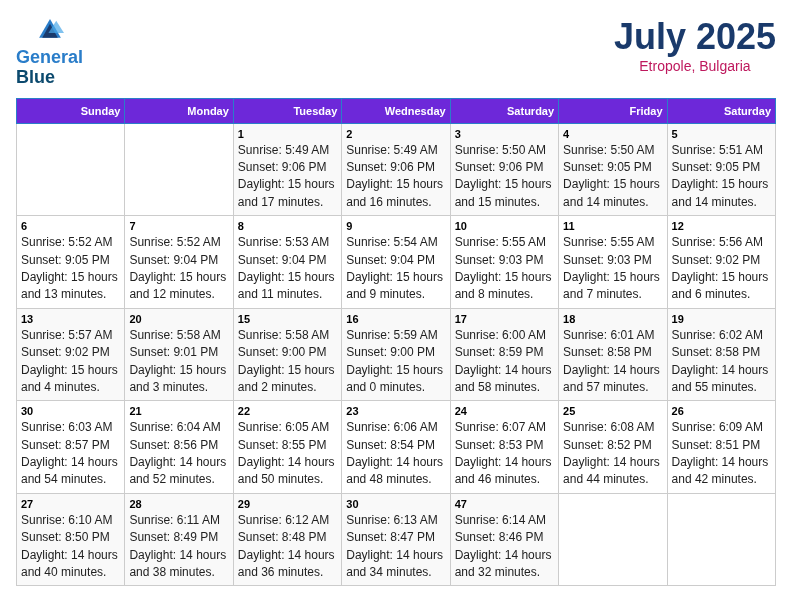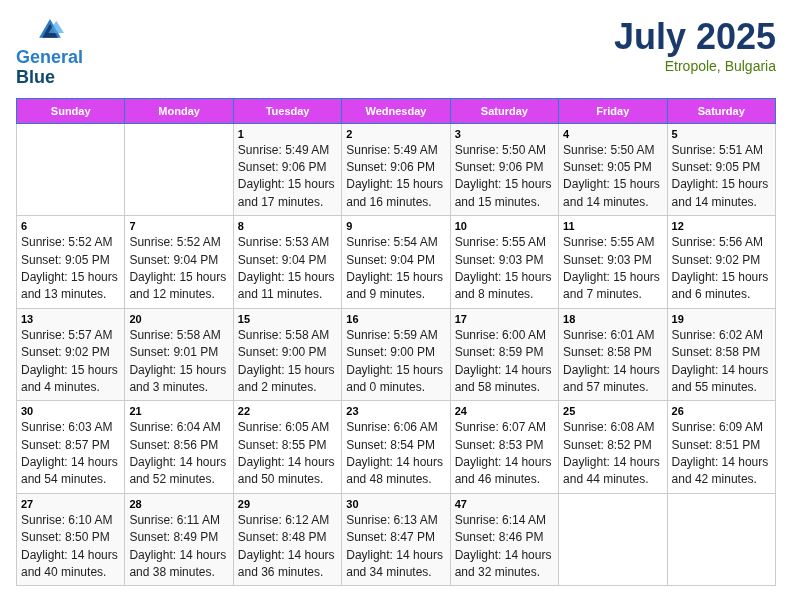--- a/index.html
+++ b/index.html
@@ -29,41 +29,41 @@
       line-height: 1.1;
     }
     .logo-text span {
       color: #2a7dc9;
     }
     .logo-icon {
       width: 28px;
       height: 28px;
     }
     .title-block {
-      text-align: right;
+      text-align: center;
     }
     .month-title {
       font-size: 36px;
       color: #1a3a6b;
       font-weight: bold;
     }
     .subtitle {
       font-size: 14px;
-      color: #4d7c0f;
+      color: #be185d;
     }
     table {
       width: 100%;
       border-collapse: collapse;
       font-size: 10px;
     }
     thead tr th {
-      background-color: #d946ef;
+      background-color: #6d28d9;
       color: #fff;
       padding: 6px 4px;
-      text-align: center;
+      text-align: right;
       font-size: 11px;
       font-weight: bold;
       border: 1px solid #2a7dc9;
     }
     tbody tr td {
       border: 1px solid #ccc;
       vertical-align: top;
       padding: 4px 4px;
       width: 107px;
       min-height: 80px;

